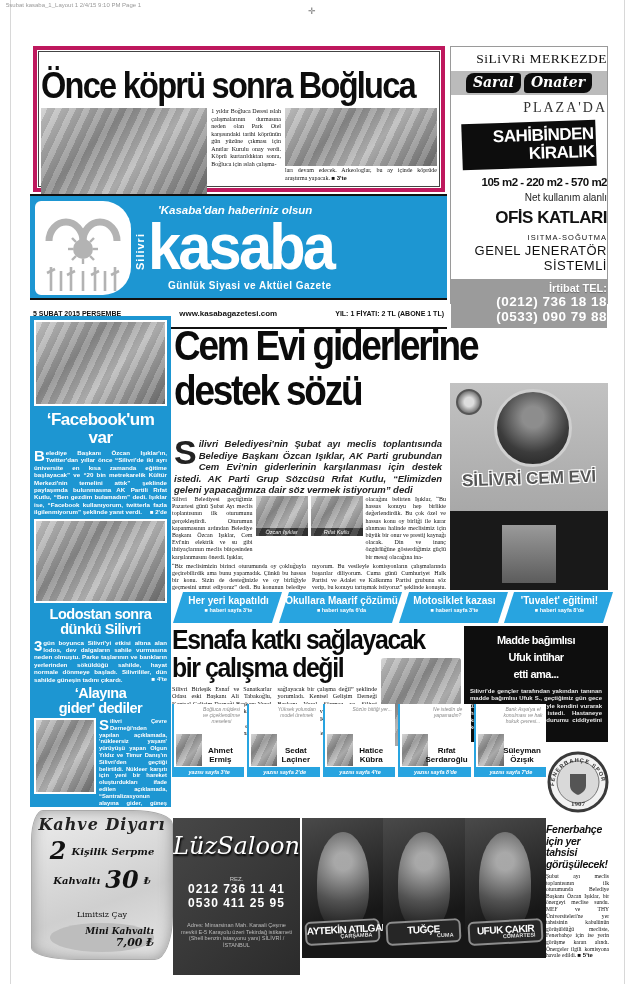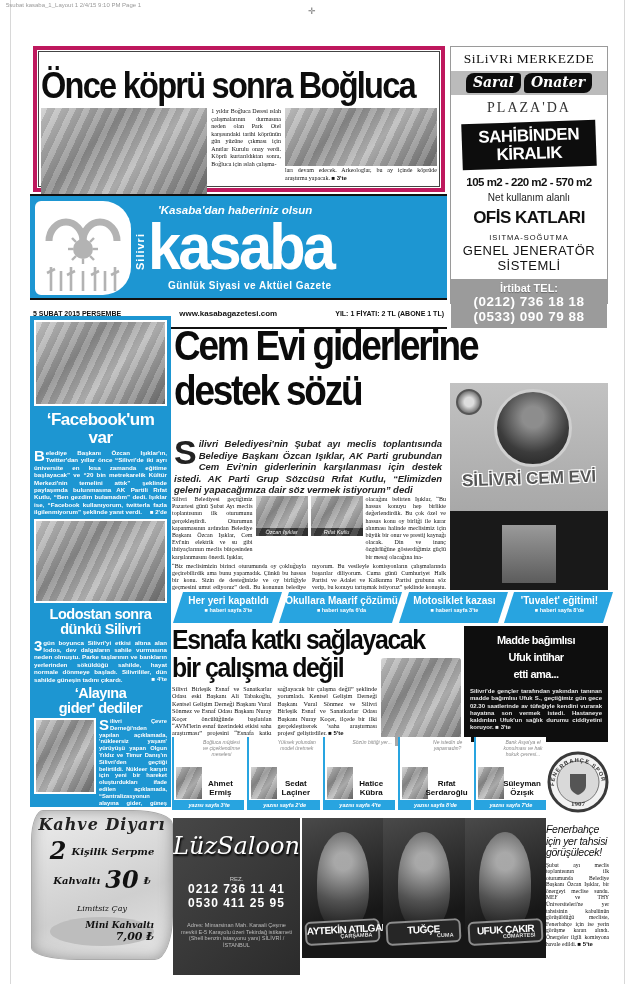--- a/index.html
+++ b/index.html
@@ -16,21 +16,21 @@
   #top-story .row{display:flex;gap:4px;margin-top:2px;}
   .ph{background:linear-gradient(135deg,#cfcfcf 0%,#8f8f8f 35%,#bdbdbd 60%,#6f6f6f 100%);position:relative;overflow:hidden;}
   .ph:after{content:"";position:absolute;inset:0;background:repeating-linear-gradient(115deg,rgba(255,255,255,.12) 0 6px,rgba(0,0,0,.10) 6px 13px);}
   #ts-ph1{width:172px;height:86px;}
   #ts-mid{width:72px;font-size:6px;line-height:7.5px;text-align:justify;font-family:"Liberation Serif",serif;}
   #ts-right{width:152px;}
   #ts-ph2{width:152px;height:58px;}
   #ts-right p{margin:1px 0 0;font-size:6px;line-height:7.5px;text-align:justify;font-family:"Liberation Serif",serif;}
   .ref{font-weight:bold;font-family:"Liberation Sans",sans-serif;font-size:6px;}
   
-  #plaza{left:450px;top:46px;width:158px;height:258px;border:1px solid #9a9a9a;box-sizing:border-box;text-align:center;background:#fff;}
+  #plaza{left:450px;top:46px;width:158px;height:258px;border:1px solid #9a9a9a;box-sizing:border-box;text-align:right;background:#fff;}
   #plaza .l1{font-family:"Liberation Serif",serif;font-size:13.5px;margin-top:4px;letter-spacing:.5px;}
   #brands{display:flex;gap:3px;justify-content:center;margin-top:4px;background:#bbb;padding:2px 3px;}
   .brand{background:#0d0d0d;color:#fff;font-family:"DejaVu Serif",serif;font-style:italic;font-weight:bold;font-size:14px;padding:1px 7px 3px;border-radius:8px 3px 8px 3px;}
   #plaza .l2{font-family:"Liberation Serif",serif;font-size:14px;letter-spacing:2px;color:#333;margin-top:5px;}
   #sahibinden{background:#0d0d0d;color:#fff;font-weight:bold;font-size:17px;line-height:18px;width:130px;margin:6px auto 0;padding:5px 2px;transform:rotate(-2deg);letter-spacing:-0.5px;}
   #plaza .sizes{font-weight:bold;font-size:11.5px;margin-top:8px;letter-spacing:-0.5px;}
   #plaza .net{font-size:10px;margin-top:4px;color:#222;}
   #plaza .ofis{font-weight:bold;font-size:17px;letter-spacing:-0.5px;margin-top:5px;}
   #plaza .d1{font-size:7.5px;letter-spacing:1px;margin-top:5px;}
   #plaza .d2{font-size:13px;letter-spacing:.5px;margin-top:1px;}
@@ -90,38 +90,38 @@
   #esnaf{left:172px;top:626px;width:290px;height:128px;overflow:hidden;}
   #esnaf h2{margin:0;font-size:27px;line-height:28px;letter-spacing:-1.5px;transform:scaleX(.92);transform-origin:left;white-space:nowrap;color:#0b0b0b;}
   #esnaf-flex{display:flex;gap:4px;}
   #esnaf-cols{width:205px;column-count:2;column-gap:6px;font-size:6.2px;line-height:7.4px;text-align:justify;font-family:"Liberation Serif",serif;margin-top:3px;}
   #esnaf-ph{width:80px;height:88px;flex:none;margin-top:-24px;border-radius:3px;}
   
   #madde{left:464px;top:626px;width:144px;height:116px;background:#0e0e0e;color:#fff;text-align:center;padding:6px 6px 0;box-sizing:border-box;}
   #madde .h{font-weight:bold;font-size:11px;line-height:17px;letter-spacing:-0.5px;}
   #madde p{margin:5px 0 0;font-size:6px;line-height:7.3px;text-align:justify;font-weight:bold;color:#e8e8e8;}
   
-  #columnists{left:172px;top:737px;width:374px;height:73px;display:flex;gap:3px;}
+  #columnists{left:172px;top:704px;width:374px;height:73px;display:flex;gap:3px;}
   .col-card{flex:1;position:relative;border-left:2px solid #28a4e0;background:#fff;}
   .col-ph{position:absolute;left:2px;bottom:11px;width:26px;height:32px;}
   .col-title{position:absolute;right:2px;top:3px;width:42px;font-size:5px;line-height:5.8px;color:#888;font-style:italic;text-align:center;}
   .col-name{position:absolute;right:2px;bottom:13px;width:44px;font-size:8px;line-height:8.5px;font-weight:bold;text-align:center;}
   .col-bar{position:absolute;left:0;right:0;bottom:0;height:10px;background:#28a4e0;color:#fff;font-size:5.5px;font-style:italic;font-weight:bold;text-align:center;line-height:10px;}
   
   #fener-logo{left:546px;top:744px;width:64px;height:78px;}
   #fener-story{left:546px;top:824px;width:63px;}
-  #fener-story .h{font-weight:normal;font-style:italic;font-size:10.5px;line-height:11.5px;letter-spacing:-0.3px;}
+  #fener-story .h{font-weight:bold;font-style:italic;font-size:10.5px;line-height:11.5px;letter-spacing:-0.3px;}
   #fener-story p{margin:3px 0 0;font-size:5.6px;line-height:6.6px;text-align:justify;font-family:"Liberation Serif",serif;}
   
   #kahve{left:31px;top:810px;width:140px;height:148px;background:linear-gradient(160deg,#ececec,#cfcfcf 60%,#e6e6e6);border:1px solid #aaa;border-radius:12px 40px 18px 46px/30px 14px 44px 12px;box-shadow:inset 0 0 14px #999;text-align:center;font-family:"DejaVu Serif",serif;overflow:hidden;}
   #kahve .t{font-style:italic;font-size:16px;font-weight:bold;margin-top:4px;letter-spacing:1px;color:#222;}
   #kahve .row2{margin-top:2px;color:#111;}
   #kahve .big{font-size:24px;font-weight:bold;font-style:italic;vertical-align:middle;}
   #kahve .scr{font-style:italic;font-weight:bold;font-size:10px;}
-  #kahve .cay{font-style:italic;font-size:8px;margin-top:10px;}
+  #kahve .cay{font-size:8px;margin-top:16px;}
   #kahve .oval{background:#bdbdbd;border-radius:50%;width:104px;margin:4px auto 12px;padding:3px 0;font-style:italic;font-weight:bold;font-size:9px;text-align:right;}
   #kahve .price{font-size:11px;font-weight:bold;font-style:italic;}
   #kahve .plate{width:100px;height:40px;margin:5px auto 0;background:linear-gradient(135deg,#9f9f9f,#6d6d6d);border:2px solid #555;}
   #liz{left:173px;top:818px;width:127px;height:157px;background:linear-gradient(135deg,#474747,#2b2b2b);color:#eee;text-align:center;overflow:hidden;}
   #liz .t{font-family:"DejaVu Serif",serif;font-style:italic;font-size:24px;color:#fff;margin-top:14px;text-shadow:1px 2px 2px #000;}
   #liz .rez{font-size:6px;color:#ccc;margin-top:16px;}
   #liz .p{font-size:12px;font-weight:bold;letter-spacing:1px;color:#fff;}
   #liz .addr{font-size:5.6px;line-height:6.6px;color:#bbb;margin:12px 6px 0;}
   #celebs{left:302px;top:818px;width:244px;height:140px;display:flex;}
   .celeb{flex:1;position:relative;background:linear-gradient(160deg,#4a4a4a,#171717 70%);overflow:visible;}

